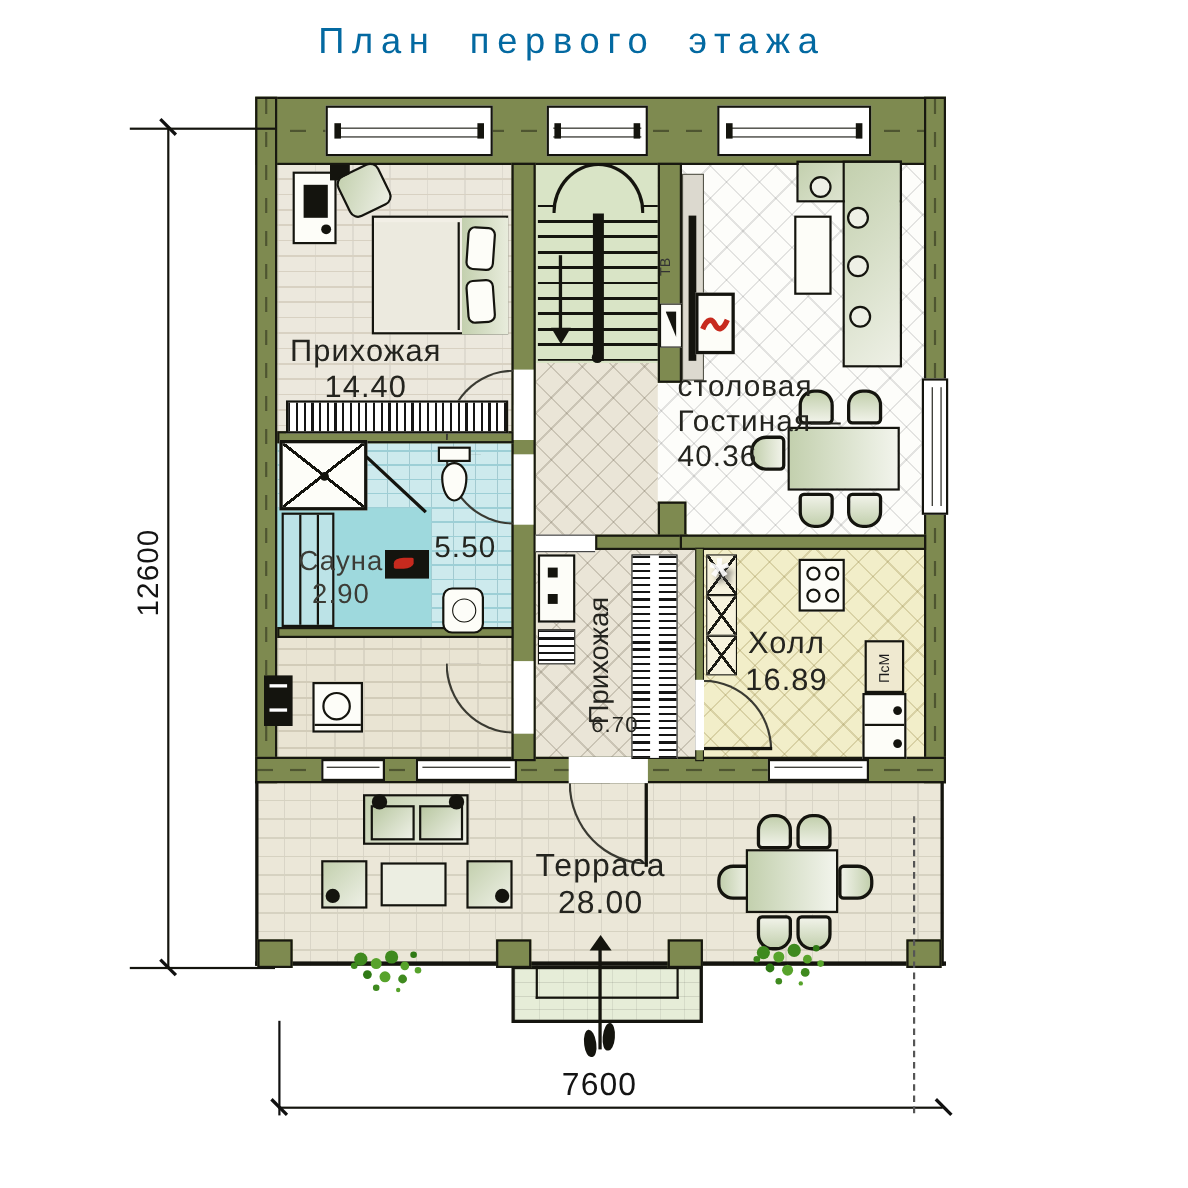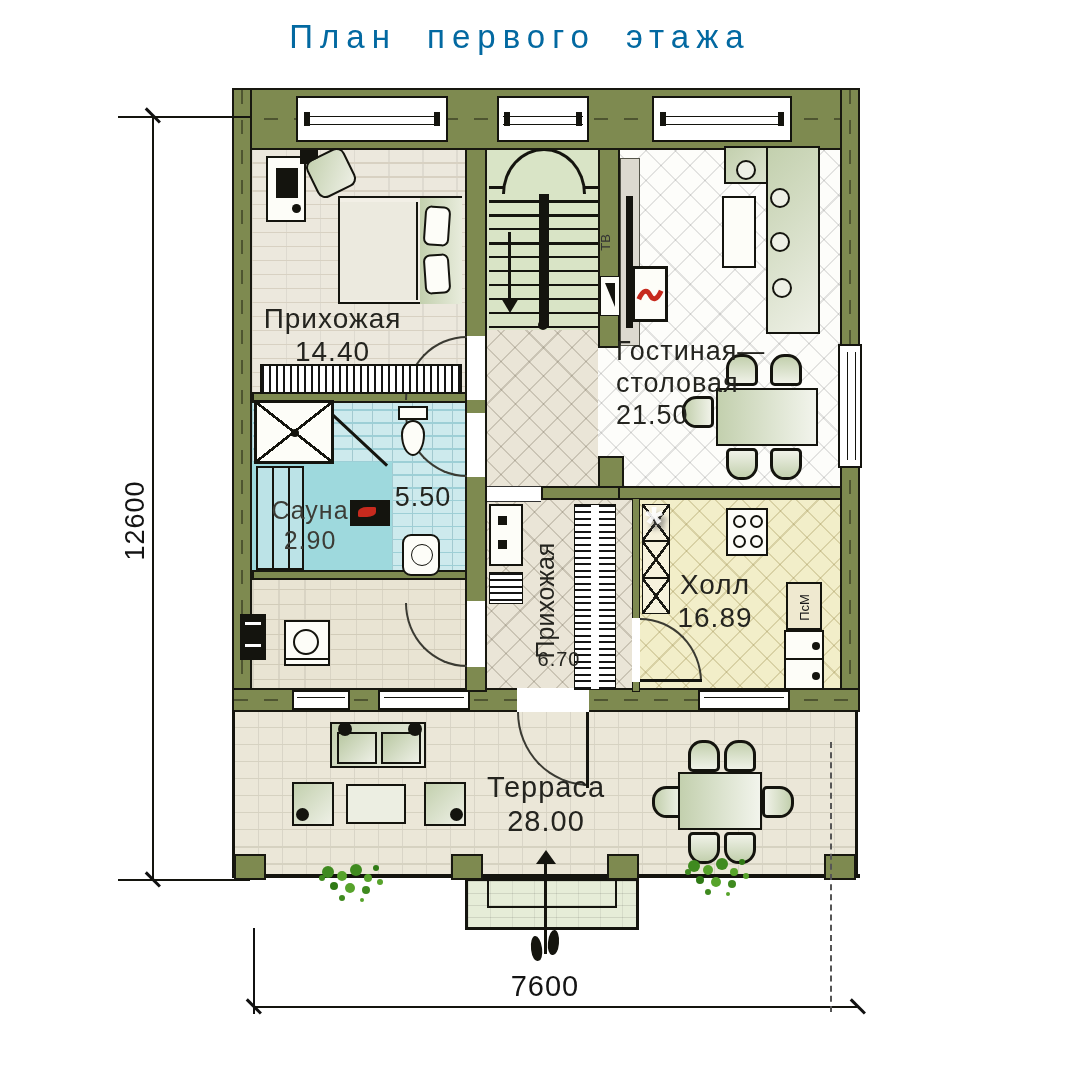--- a/index.html
+++ b/index.html
@@ -295,23 +295,23 @@
   <div class="line" style="left:544px;top:862px;width:3px;height:92px"></div>
   <div class="abs" style="left:536px;top:850px;width:0;height:0;border-left:10px solid transparent;border-right:10px solid transparent;border-bottom:14px solid #14140e"></div>
   <div class="abs" style="left:531px;top:936px;width:11px;height:25px;background:#14140e;border-radius:50% 50% 45% 45%;transform:rotate(-7deg)"></div>
   <div class="abs" style="left:548px;top:930px;width:11px;height:25px;background:#14140e;border-radius:50% 50% 45% 45%;transform:rotate(5deg)"></div>
 
   <div class="rlabel" style="left:250px;top:302px;width:165px;font-size:28px">
     <span class="a">Прихожая</span>
     <span class="a">14.40</span>
   </div>
   <div class="rlabel" style="left:616px;top:336px;width:160px;text-align:left;font-size:27px">
+    <span class="a">столовая</span>
     <span class="a">Гостиная—</span>
-    <span class="a">столовая</span>
-    <span class="a">21.50</span>
+    <span class="a">40.36</span>
   </div>
   <div class="rlabel" style="left:386px;top:482px;width:74px;font-size:27px">
     <span class="a">5.50</span>
   </div>
   <div class="rlabel" style="left:258px;top:496px;width:104px;font-size:25px;color:#3c3c36">
     <span class="a">Сауна</span>
     <span class="a">2.90</span>
   </div>
   <div class="rlabel" style="left:294px;top:588px;width:170px;font-size:27px">
   </div>

